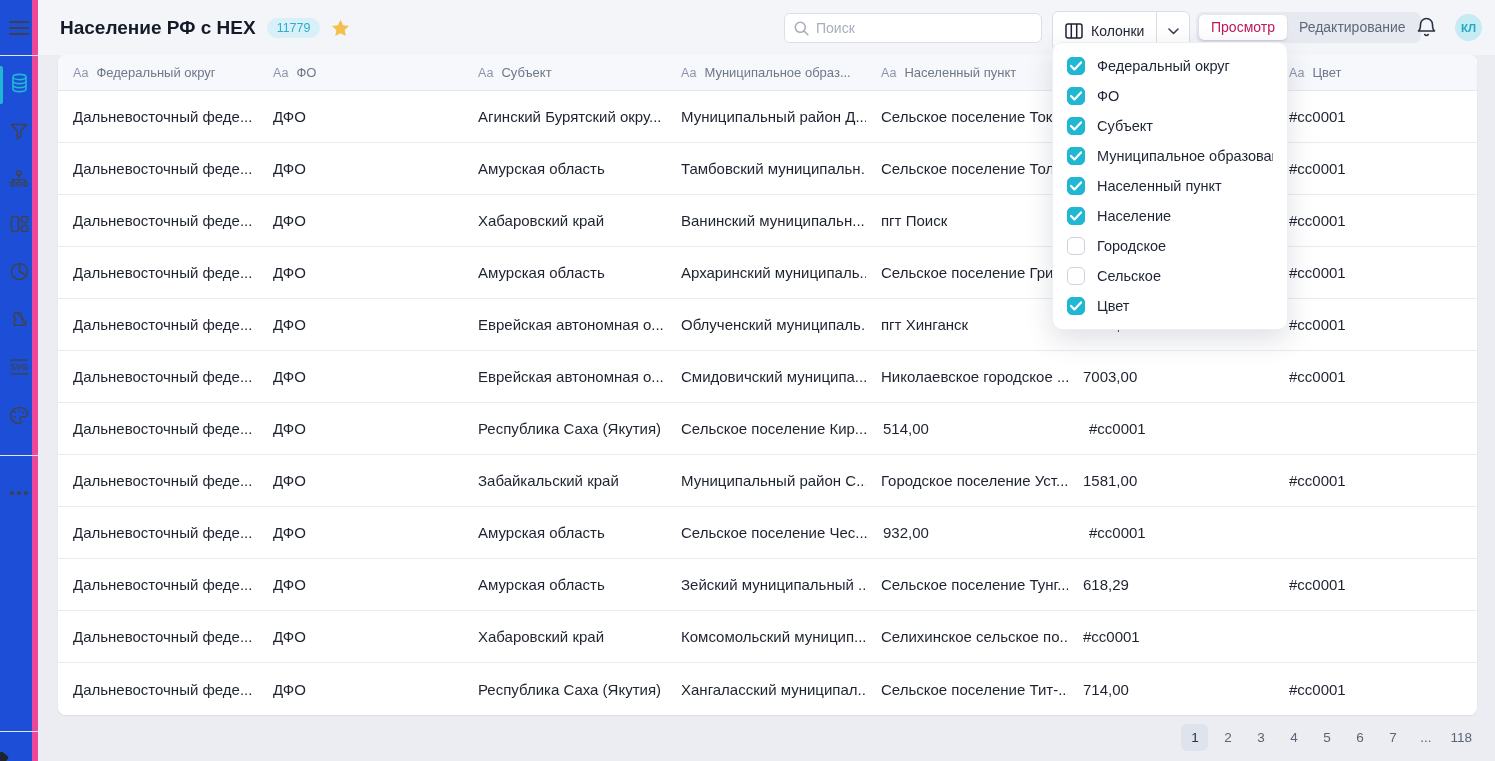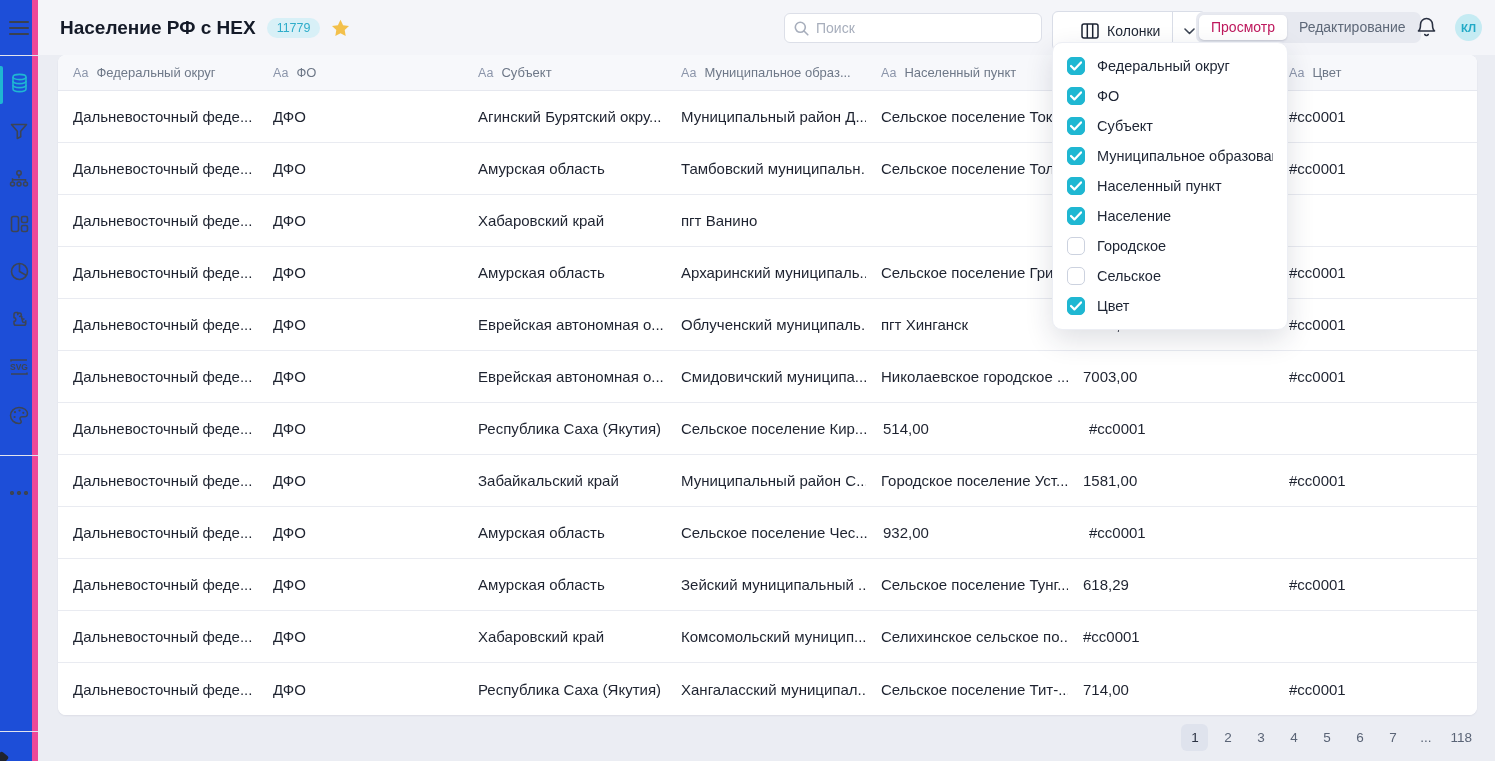--- a/index.html
+++ b/index.html
@@ -27,21 +27,21 @@
   .page-title { font-size:19px; font-weight:700; color:#141a28; }
   .count-badge { background:#d8f0f7; color:#2fadca; font-size:12.5px; font-weight:500;
     padding:3px 10px; border-radius:11px; }
   .search-box { position:absolute; left:746px; top:13px; width:258px; height:30px;
     background:#fff; border:1px solid #dcdfe8; border-radius:6px;
     display:flex; align-items:center; padding:0 9px; gap:7px; }
   .search-box input { border:none; outline:none; flex:1; font-size:14px; color:#333;
     font-family:"Liberation Sans", sans-serif; background:transparent; }
   .search-box input::placeholder { color:#a7aebc; }
   .columns-btn { position:absolute; left:1014px; top:11px; height:40px; background:#fff;
-    border:1px solid #d9dde7; border-radius:6px; display:flex; align-items:stretch; cursor:pointer;padding-left:16px; }
+    border:1px solid #d9dde7; border-radius:6px; display:flex; align-items:stretch; cursor:pointer; }
   .columns-btn .main { display:flex; align-items:center; gap:8px; padding:0 12px;
     font-size:14px; font-weight:500; color:#1d2433; }
   .columns-btn .caret { display:flex; align-items:center; justify-content:center;
     width:33px; border-left:1px solid #d9dde7; }
   .segmented { position:absolute; left:1158px; top:12px; height:31px; background:#e7e9f0;
     border-radius:7px; display:flex; align-items:center; padding:3px; }
   .seg { font-size:14px; padding:0 12px; height:25px; line-height:25px; border-radius:5px;
     color:#5e6878; cursor:pointer; white-space:nowrap; }
   .seg.active { background:#fff; color:#be185d; box-shadow:0 1px 2px rgba(20,30,60,.15); }
   .bell { position:absolute; left:1378px; top:17px; width:22px; height:22px; cursor:pointer; }
@@ -284,21 +284,22 @@
         <div class="td col2">Амурская область</div>
         <div class="td col3">Тамбовский муниципальн...</div>
         <div class="td col4">Сельское поселение Тол</div>
         <div class="td col5"></div>
         <div class="td col6">#cc0001</div>
       </div>
       <div class="tr">
         <div class="td col0">Дальневосточный феде...</div>
         <div class="td col1">ДФО</div>
         <div class="td col2">Хабаровский край</div>
-        <div class="td col4">пгт Ванино</div>
+        <div class="td col3">Ванинский муниципальн...</div>
+        <div class="td col4">пгт Поиск</div>
         <div class="td col5"></div>
         <div class="td col6">#cc0001</div>
       </div>
       <div class="tr">
         <div class="td col0">Дальневосточный феде...</div>
         <div class="td col1">ДФО</div>
         <div class="td col2">Амурская область</div>
         <div class="td col3">Архаринский муниципаль...</div>
         <div class="td col4">Сельское поселение Гри</div>
         <div class="td col5"></div>

